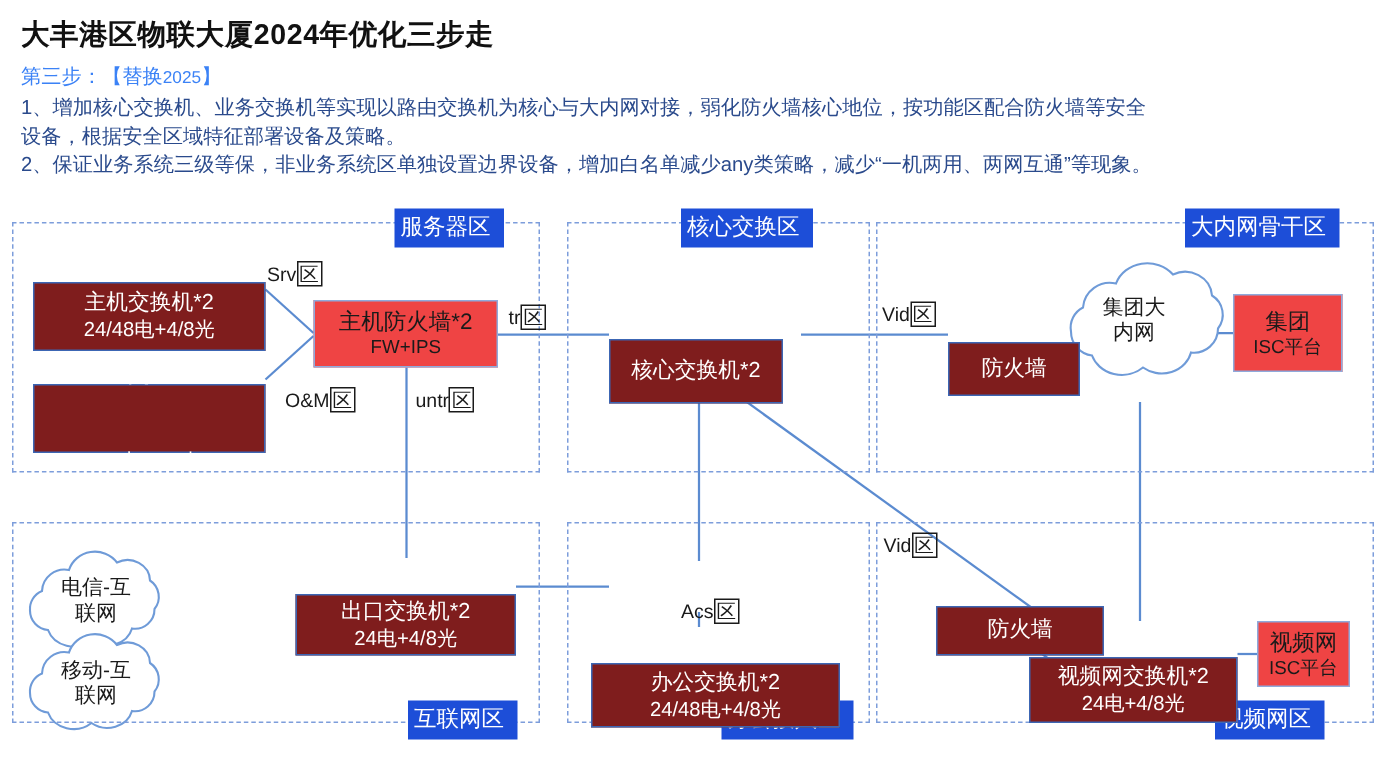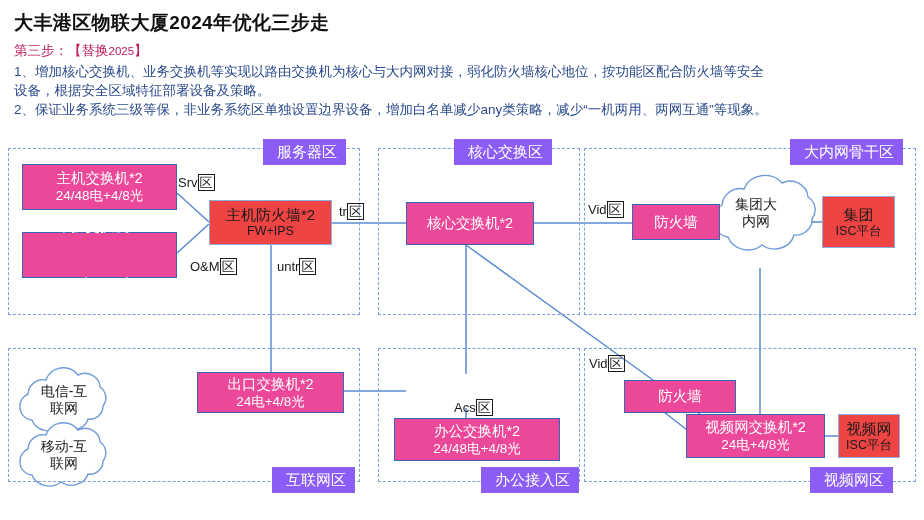--- a/index.html
+++ b/index.html
@@ -11,51 +11,51 @@
   #stage{position:relative;width:924px;height:520px;}
 
   
   .title{
     position:absolute;left:14px;top:10px;
     font-size:19px;font-weight:bold;letter-spacing:.4px;color:#111;
     white-space:nowrap;
   }
   .subhead{
     position:absolute;left:14px;top:42px;
-    font-size:13.5px;color:#be185d;white-space:nowrap;text-align:right;
+    font-size:13.5px;color:#3b82f6;white-space:nowrap;text-align:right;
   }
   .subhead .small{font-size:11.5px;}
   .bodytext{
     position:absolute;left:14px;top:62px;width:900px;
     font-size:13.5px;line-height:19px;color:#2a4a8c;
   }
   .bodytext p{margin:0;}
 
   
   #links{position:absolute;left:0;top:0;width:924px;height:520px;pointer-events:none;}
 
   
   .zone{
     position:absolute;border:1.4px dashed #7d9ddb;box-sizing:border-box;background:transparent;
   }
   .zone-label{
-    position:absolute;background:#8b5cf6;color:#ffffff;
+    position:absolute;background:#1d4ed8;color:#ffffff;
     font-size:15px;font-weight:500;line-height:1;
-    padding:5px 9px 6px 14px;white-space:nowrap;
+    padding:5px 9px 6px 4px;white-space:nowrap;
   }
 
   
   .node{
     position:absolute;box-sizing:border-box;display:flex;
     flex-direction:column;align-items:center;justify-content:center;
     text-align:center;line-height:1.15;
   }
   .node .l1{font-size:14.5px;white-space:nowrap;}
   .node .l2{font-size:13.5px;white-space:nowrap;margin-top:1px;}
-  .blue{background:#ec4899;color:#ffffff;border:1px solid #3c66b4;}
+  .blue{background:#7f1d1d;color:#ffffff;border:1px solid #3c66b4;margin-top:24px;}
   .white{background:#ef4444;color:#1a1a1a;border:1.2px solid #8faadc;}
   .white .l1{font-size:15px;}
   .white .l2{font-size:12.5px;}
 
   
   .cap{
     position:absolute;font-size:13px;color:#1a1a1a;white-space:nowrap;
     background:transparent;
   }
   .cap .zi{border:1.2px solid #1a1a1a;padding:0 1px;}
@@ -151,21 +151,21 @@
   <div class="node blue" style="left:22px;top:232px;width:155px;height:46px;gap:40px;">
     <span class="l1">维护交换机*2</span>
     <span class="l2">24电+4/8光</span>
   </div>
 
   <div class="node white" style="left:209px;top:200px;width:123px;height:45px;">
     <span class="l1">主机防火墙*2</span>
     <span class="l2">FW+IPS</span>
   </div>
 
-  <div class="node blue" style="left:406px;top:202px;width:128px;height:43px;">
+  <div class="node blue" style="left:406px;top:202px;width:116px;height:43px;">
     <span class="l1">核心交换机*2</span>
   </div>
 
   <div class="node blue" style="left:632px;top:204px;width:88px;height:36px;">
     <span class="l1">防火墙</span>
   </div>
 
   <div class="node white" style="left:822px;top:196px;width:73px;height:52px;">
     <span class="l1">集团</span>
     <span class="l2">ISC平台</span>

